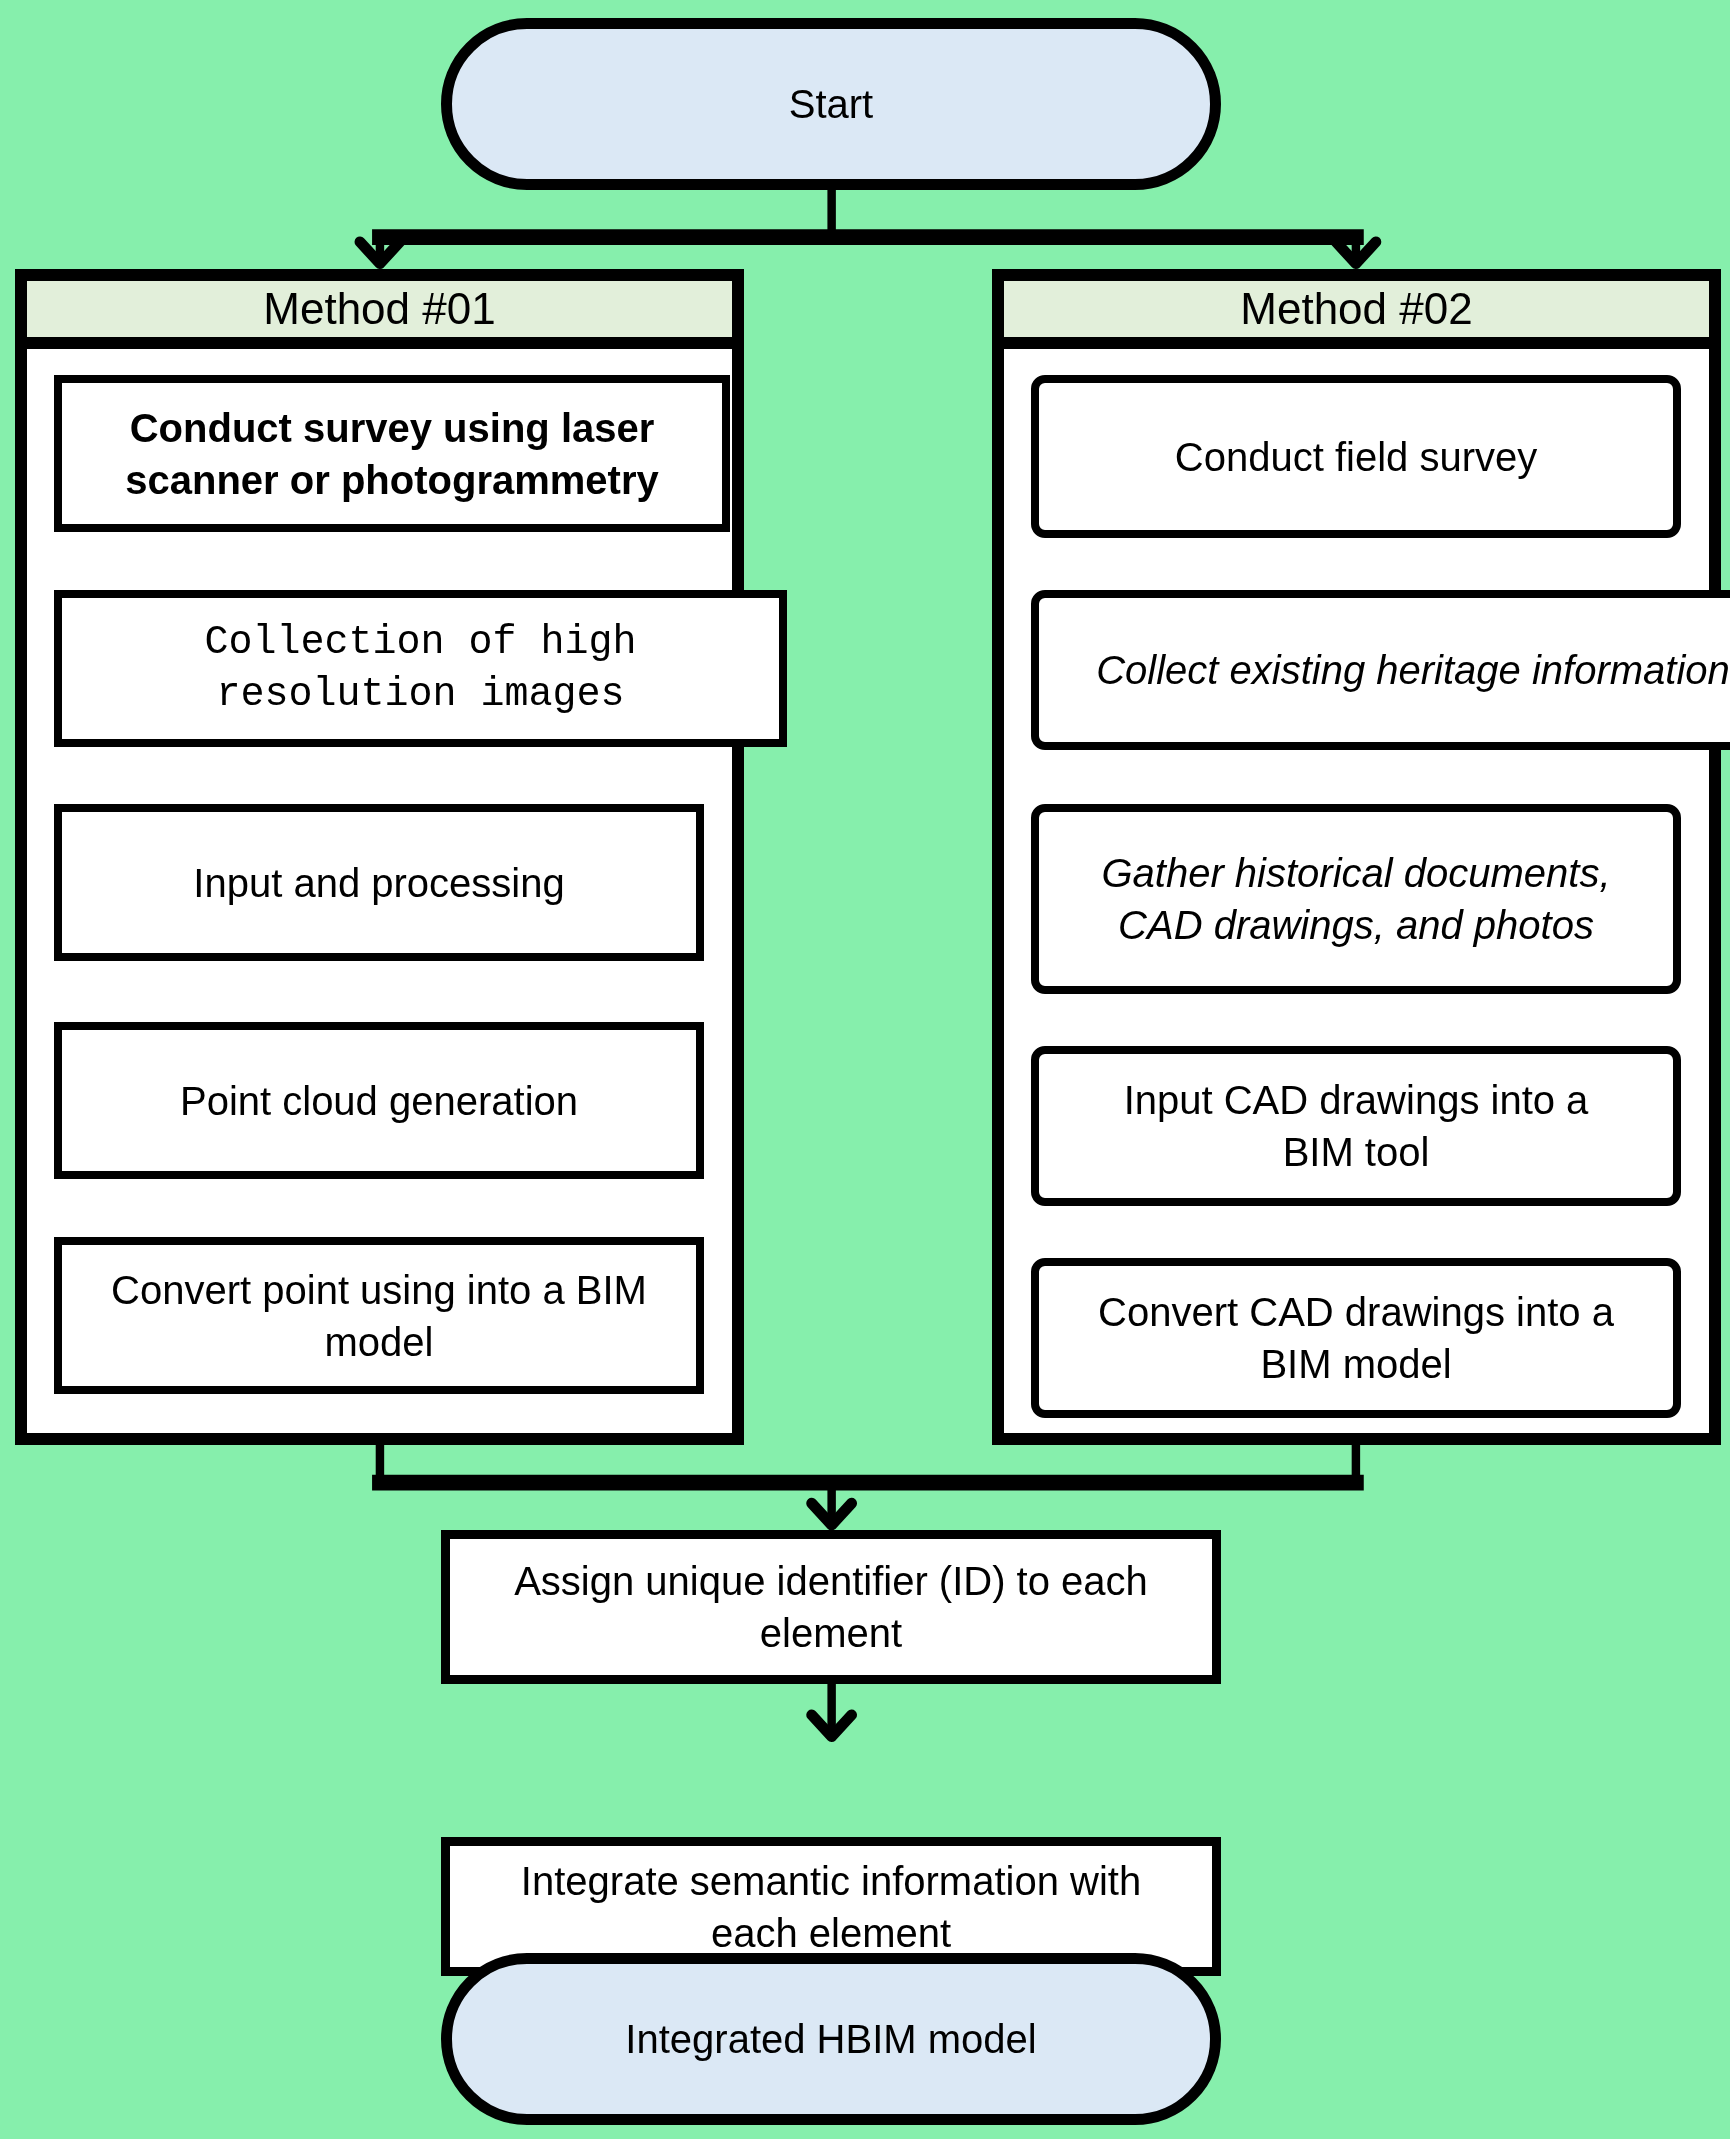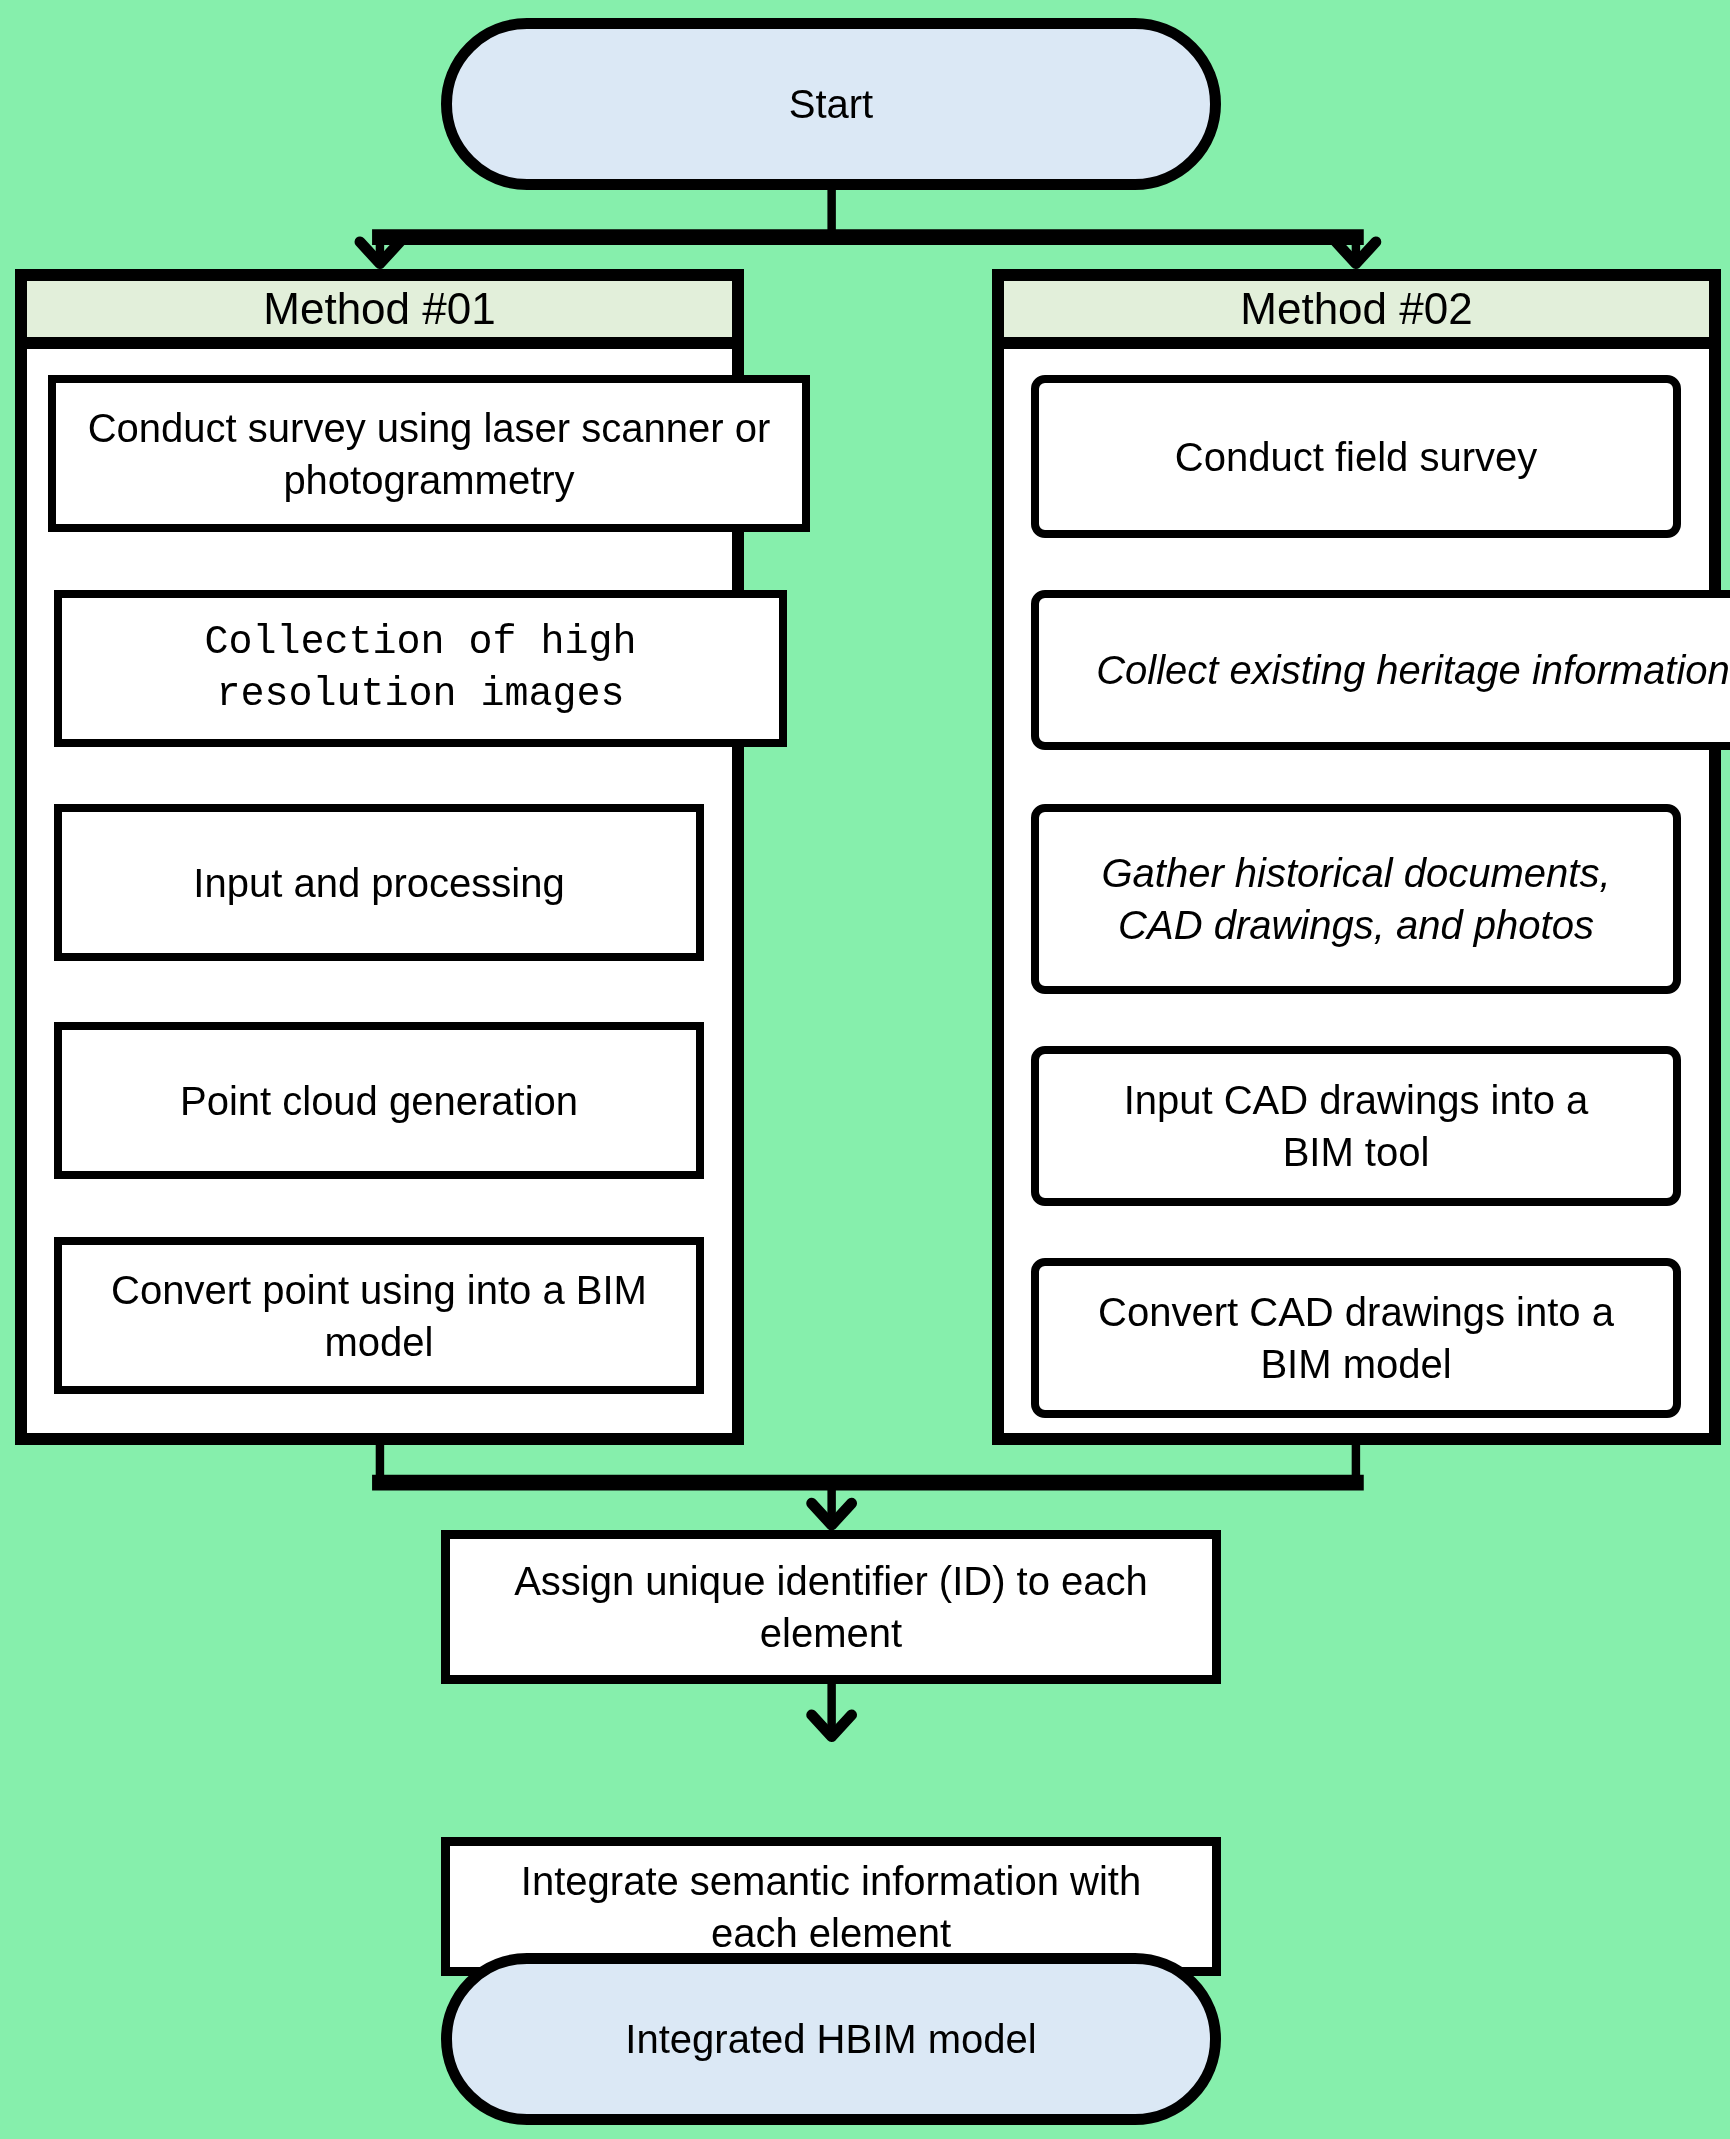--- a/index.html
+++ b/index.html
@@ -141,21 +141,21 @@
   <div class="node terminal" style="left:441px;top:18px;width:780px;height:172px;">Start</div>
 
   <div class="panel" style="left:15px;top:269px;width:729px;height:1176px;">
     <div class="panel-header">Method #01</div>
   </div>
 
   <div class="panel" style="left:992px;top:269px;width:729px;height:1176px;">
     <div class="panel-header">Method #02</div>
   </div>
 
-  <div class="node step" style="left:48px;top:375px;width:762px;height:157px;">Conduct survey using laser scanner or photogrammetry</div>
+  <div class="node step" style="left:54px;top:375px;width:676px;height:157px;font-weight:bold;">Conduct survey using laser scanner or photogrammetry</div>
   <div class="node step" style="left:54px;top:590px;width:733px;height:157px;font-family:Liberation Mono, monospace;">Collection of high resolution images</div>
   <div class="node step" style="left:54px;top:804px;width:650px;height:157px;">Input and processing</div>
   <div class="node step" style="left:54px;top:1022px;width:650px;height:157px;">Point cloud generation</div>
   <div class="node step" style="left:54px;top:1237px;width:650px;height:157px;">Convert point using into a BIM model</div>
 
   <div class="node step step-right" style="left:1031px;top:375px;width:650px;height:163px;">Conduct field survey</div>
   <div class="node step step-right" style="left:1031px;top:590px;width:764px;height:160px;font-style:italic;">Collect existing heritage information</div>
   <div class="node step step-right" style="left:1031px;top:804px;width:650px;height:190px;font-style:italic;">Gather historical documents, CAD drawings, and photos</div>
   <div class="node step step-right" style="left:1031px;top:1046px;width:650px;height:160px;">Input CAD drawings into a BIM tool</div>
   <div class="node step step-right" style="left:1031px;top:1258px;width:650px;height:160px;">Convert CAD drawings into a BIM model</div>

